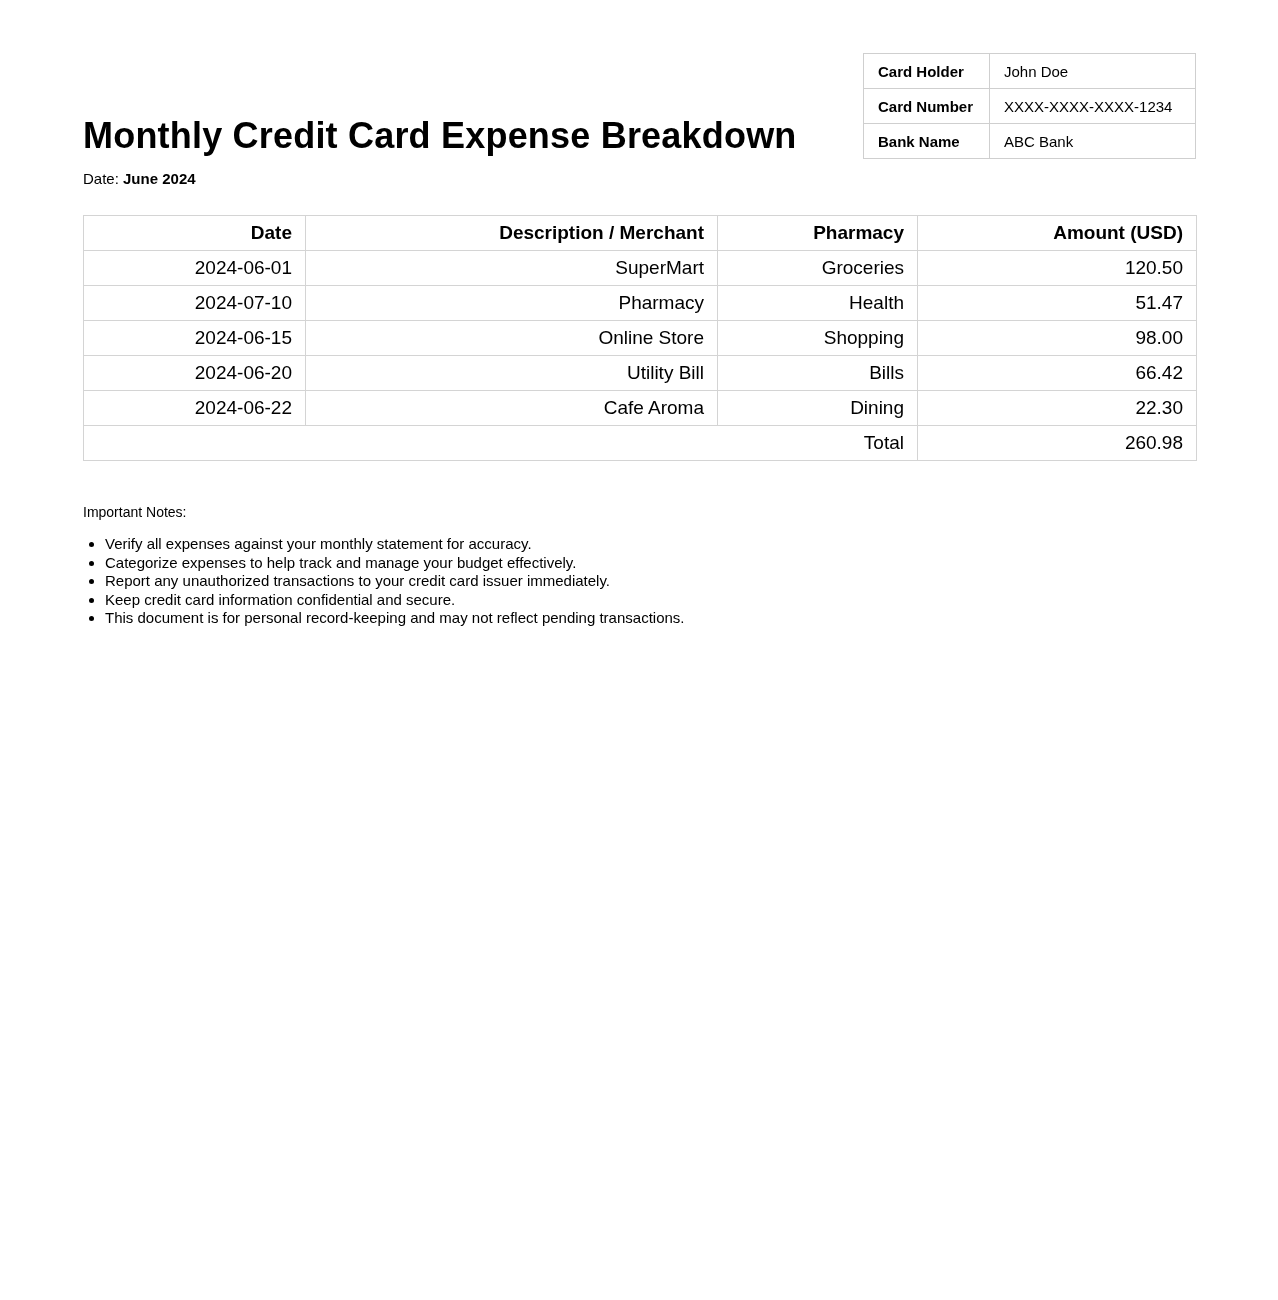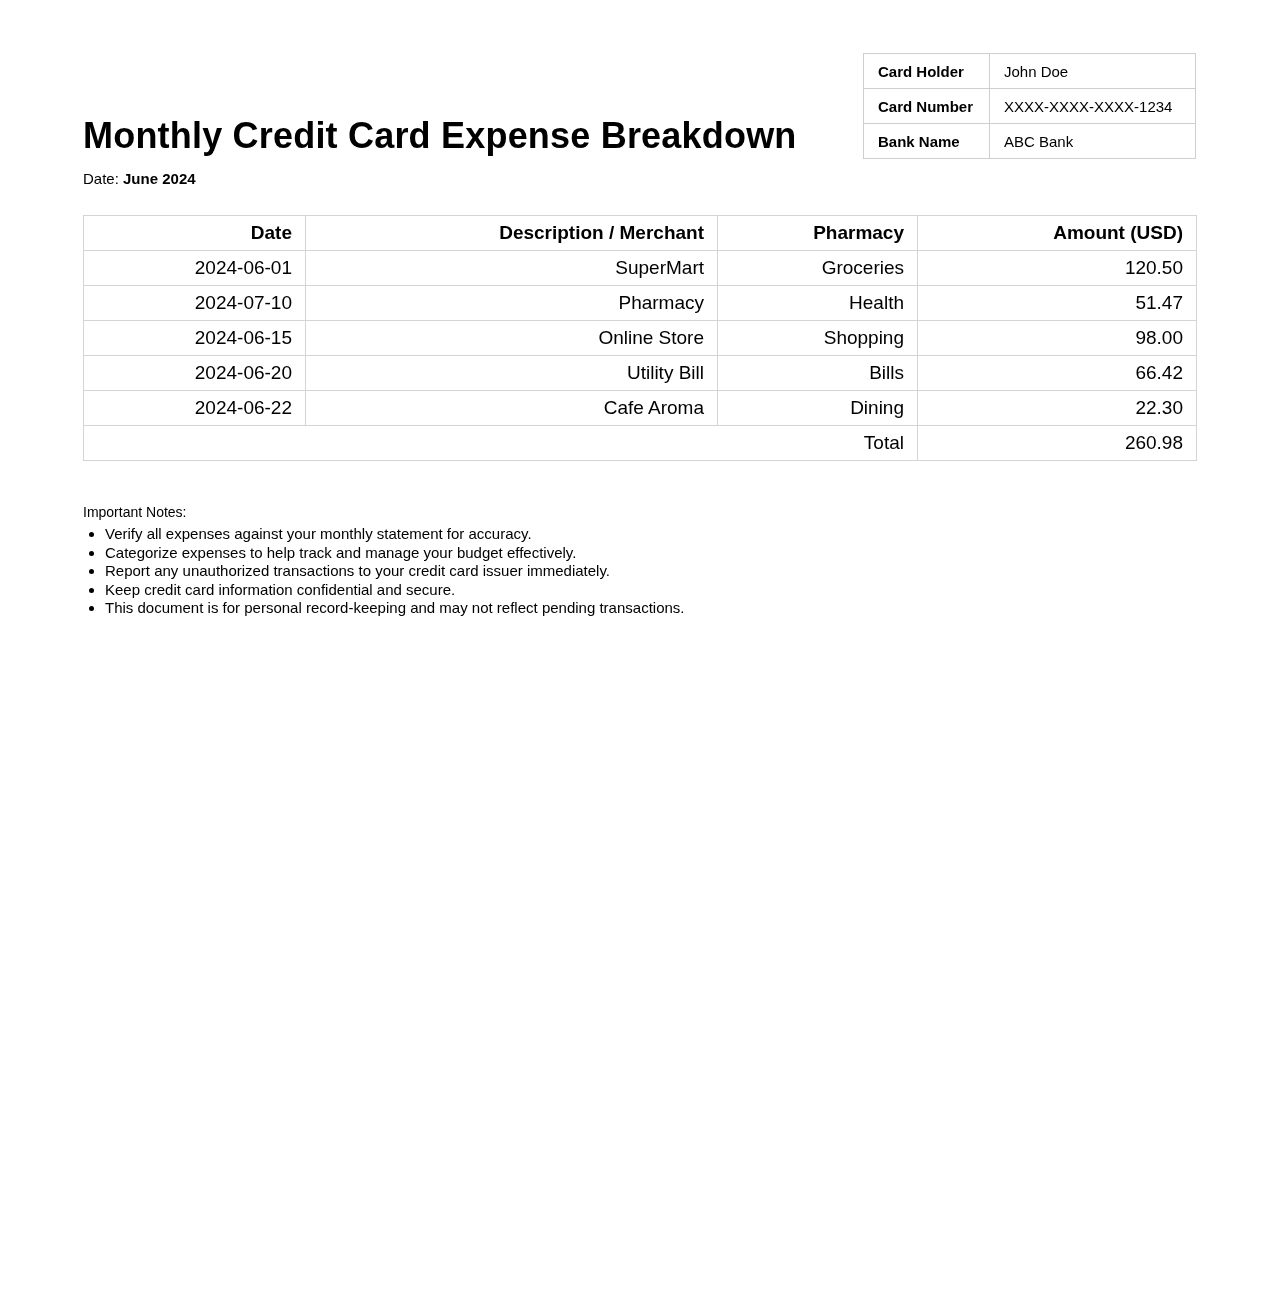--- a/index.html
+++ b/index.html
@@ -77,21 +77,21 @@
   .total-value-cell { font-weight: 700; }
 
   
   .notes-heading {
     margin: 42px 0 0 0;
     font-size: 14px;
     line-height: 19px;
     font-weight: 400;
   }
   .notes-list {
-    margin: 3px 0 0 0;
+    margin: 13px 0 0 0;
     padding: 0 0 0 22px;
   }
   .notes-list li {
     font-size: 15px;
     line-height: 18.6px;
   }
 </style>
 </head>
 <body>
 

